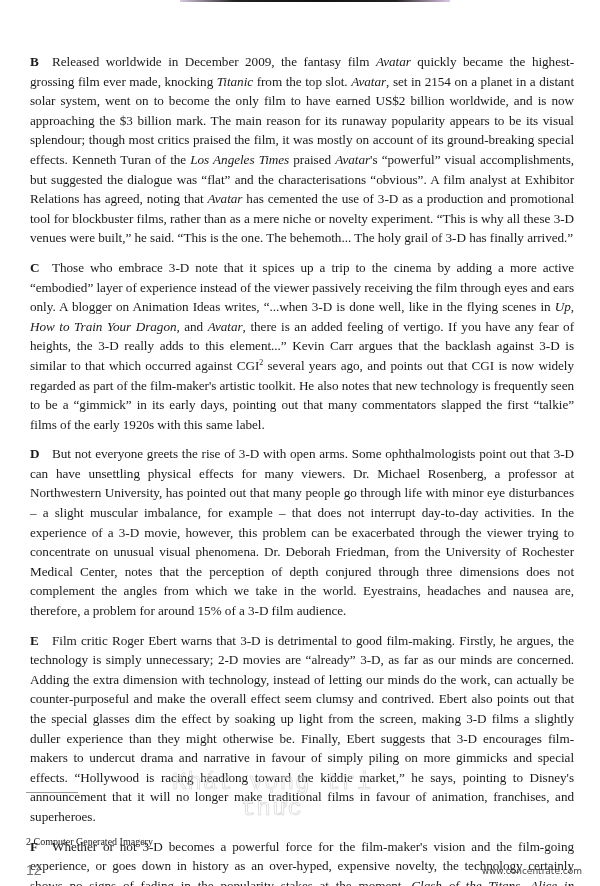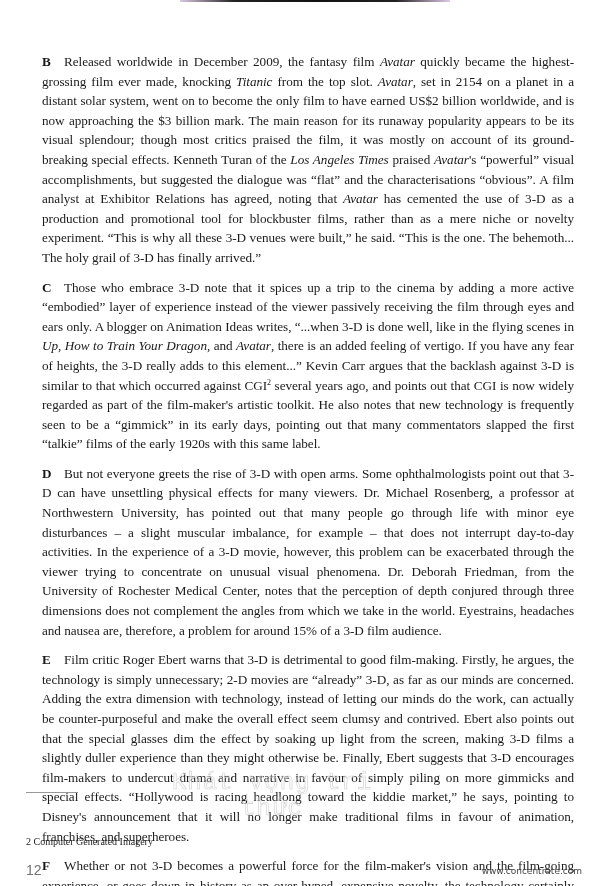--- a/index.html
+++ b/index.html
@@ -8,21 +8,21 @@
       font-family: "Liberation Serif", "DejaVu Serif", serif; color: #1a1a1a;
     }
     .top-bar {
       position: absolute; left: 180px; top: 0; width: 270px; height: 2px;
       background: linear-gradient(to right, #d8c8e0 0%, #222 20%, #111 50%, #222 80%, #e0c8e8 100%);
     }
     .content {
       position: absolute; left: 26px; top: 52px; width: 548px;
     }
     .para {
-      font-size: 13.2px; line-height: 19.6px; text-align: justify; margin: 0 0 10px 16px;
+      font-size: 13.2px; line-height: 19.6px; text-align: justify; margin: 0 0 10px 4px;
       letter-spacing: -0.05px;
     }
     .para .letter { font-weight: bold; display: inline-block; width: 22px; }
     .para i { font-style: italic; }
     sup { font-size: 8px; line-height: 0; }
     .footnote-rule {
       position: absolute; left: 26px; top: 792px; width: 52px; height: 1px; background: #999;
     }
     .footnote {
       position: absolute; left: 26px; top: 836px; font-size: 10px; color: #222;

